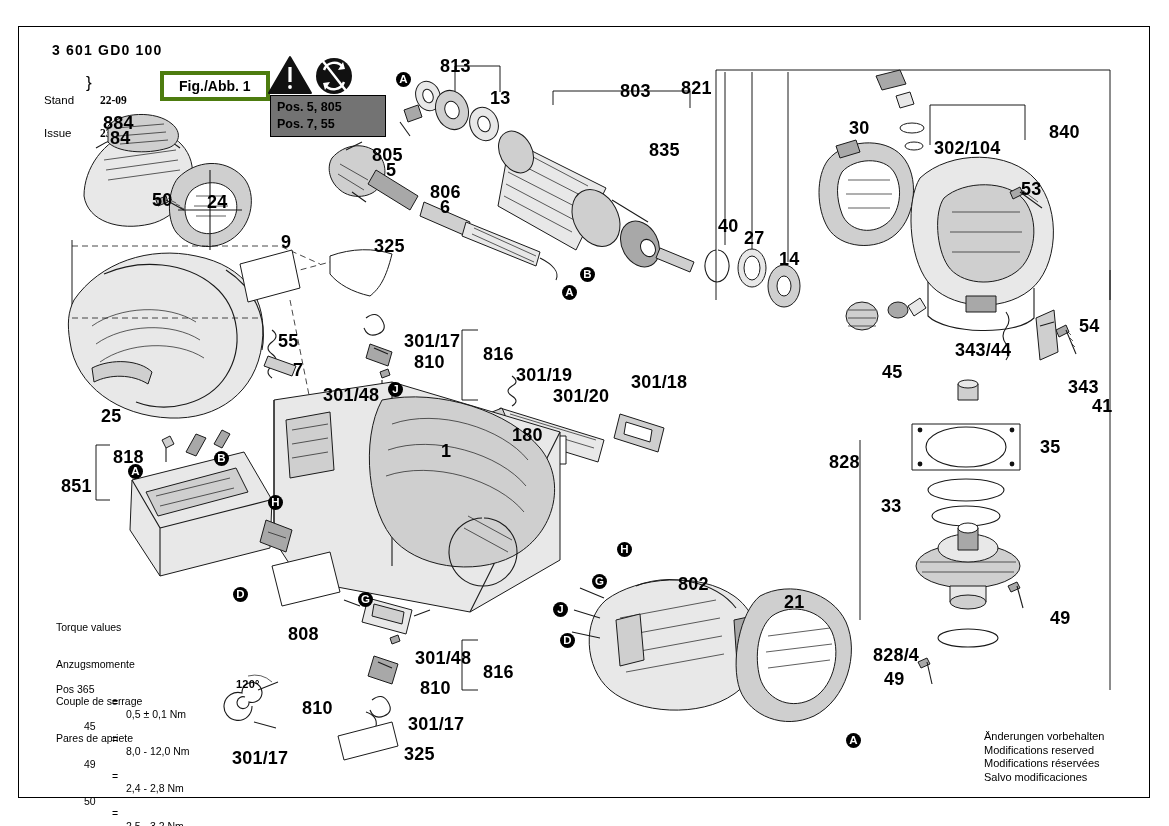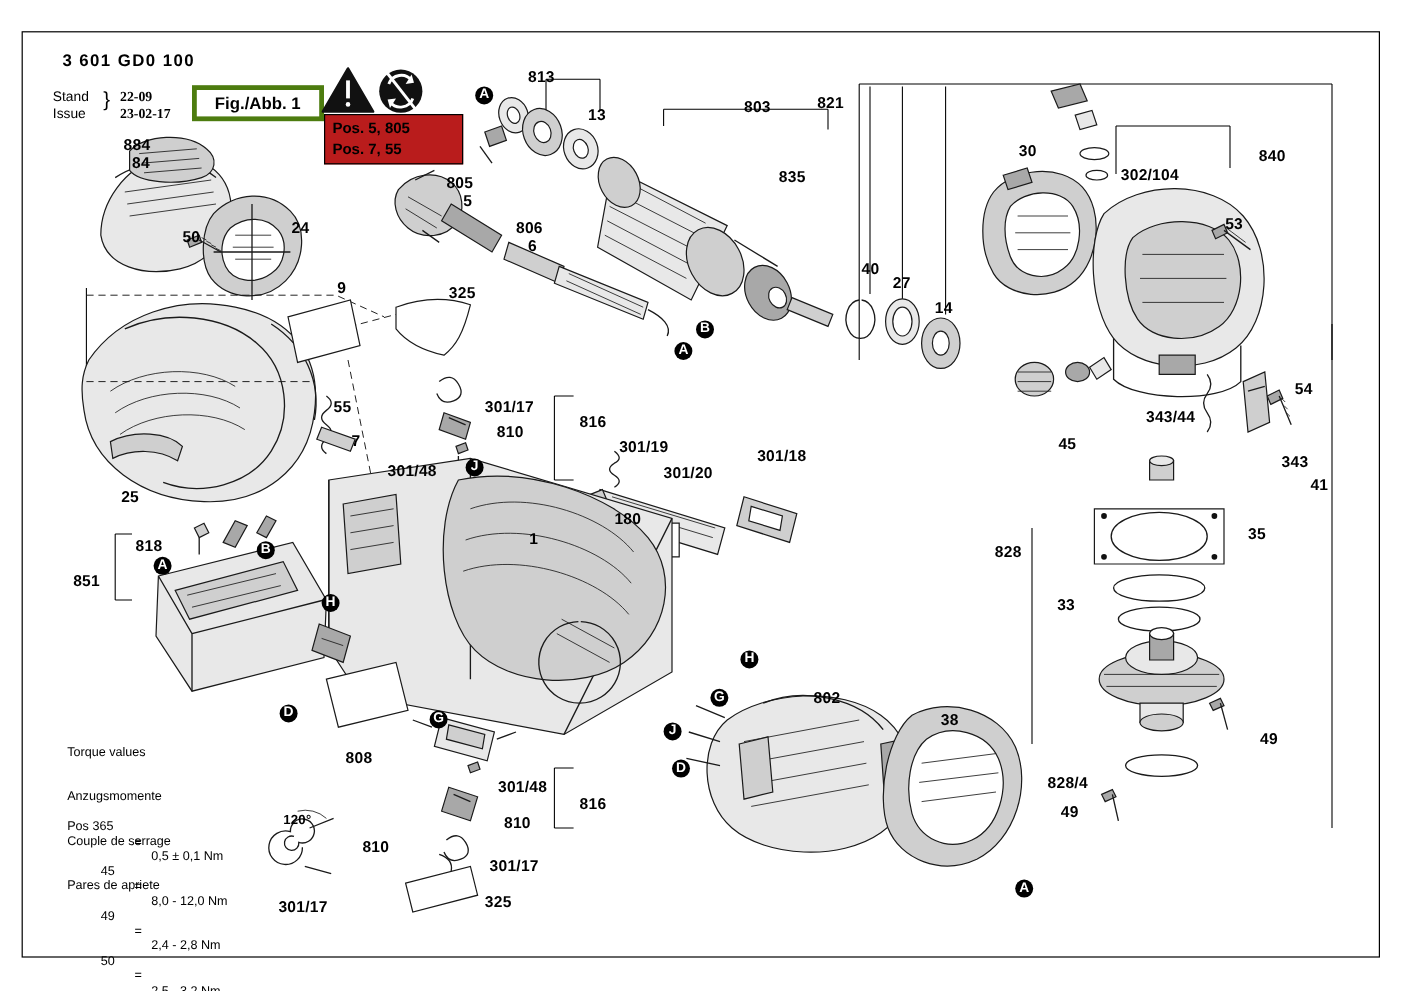--- a/index.html
+++ b/index.html
@@ -20,58 +20,58 @@
     position: absolute;
     left: 18px;
     top: 26px;
     width: 1132px;
     height: 772px;
     border: 1.5px solid #000;
     box-sizing: border-box;
   }
   .lbl {
     position: absolute;
-    font-size: 13px;
+    font-size: 18px;
     font-weight: bold;
     white-space: nowrap;
     letter-spacing: 0.2px;
   }
   .lbl.small {
     font-size: 11px;
     font-weight: normal;
   }
   .partno {
     position: absolute;
     font-size: 14px;
     font-weight: bold;
     letter-spacing: 1.2px;
   }
   .stand {
     position: absolute;
     font-size: 11.5px;
     line-height: 14px;
   }
-  .stand .row { white-space: nowrap; }
+  .stand .row { white-space: nowrap; margin-top: 19px; }
   .brace {
     position: absolute;
     font-size: 17px;
     line-height: 13px;
   }
   .figbox {
     position: absolute;
     border: 4px solid #4d7c0f;
     font-size: 14px;
     font-weight: bold;
     padding: 3px 15px;
     background: #fff;
   }
   .posbox {
     position: absolute;
     border: 1.6px solid #000;
-    background: #b91c1c;
+    background: #737373;
     box-sizing: border-box;
   }
   .posbox .postext {
     position: absolute;
     left: 6px;
     font-size: 12.5px;
     font-weight: bold;
     white-space: nowrap;
   }
   .circ {
@@ -455,21 +455,21 @@
 
     <g>
       <path class="gstroke" d="M366 712 q12 4 10 14" stroke-width="1.6"></path>
     </g>
 
   </svg>
 
   <div class="lbl" style="left:103px; top:113px;">884</div>
   <div class="lbl" style="left:110px; top:128px;">84</div>
   <div class="lbl" style="left:152px; top:190px;">50</div>
-  <div class="lbl" style="left:207px; top:182px;margin-left:36px;">24</div>
+  <div class="lbl" style="left:207px; top:192px;">24</div>
   <div class="lbl" style="left:281px; top:232px;">9</div>
   <div class="lbl" style="left:374px; top:236px;">325</div>
   <div class="lbl" style="left:372px; top:145px;">805</div>
   <div class="lbl" style="left:386px; top:160px;">5</div>
   <div class="lbl" style="left:430px; top:182px;">806</div>
   <div class="lbl" style="left:440px; top:197px;">6</div>
   <div class="lbl" style="left:440px; top:56px;">813</div>
   <div class="lbl" style="left:490px; top:88px;">13</div>
   <div class="lbl" style="left:620px; top:81px;">803</div>
   <div class="lbl" style="left:649px; top:140px;">835</div>
@@ -501,21 +501,21 @@
   <div class="lbl" style="left:516px; top:365px;">301/19</div>
   <div class="lbl" style="left:553px; top:386px;">301/20</div>
   <div class="lbl" style="left:631px; top:372px;">301/18</div>
   <div class="lbl" style="left:512px; top:425px;">180</div>
   <div class="lbl" style="left:441px; top:441px;">1</div>
   <div class="lbl" style="left:101px; top:406px;">25</div>
   <div class="lbl" style="left:113px; top:447px;">818</div>
   <div class="lbl" style="left:61px; top:476px;">851</div>
   <div class="lbl" style="left:288px; top:624px;">808</div>
   <div class="lbl" style="left:678px; top:574px;text-align:right;">802</div>
-  <div class="lbl" style="left:784px; top:592px;">38</div>
+  <div class="lbl" style="left:784px; top:592px;">21</div>
   <div class="lbl" style="left:415px; top:648px;">301/48</div>
   <div class="lbl" style="left:420px; top:678px;">810</div>
   <div class="lbl" style="left:483px; top:662px;">816</div>
   <div class="lbl" style="left:408px; top:714px;">301/17</div>
   <div class="lbl" style="left:404px; top:744px;">325</div>
   <div class="lbl" style="left:302px; top:698px;">810</div>
   <div class="lbl" style="left:232px; top:748px;">301/17</div>
 
   <div class="lbl small" style="left:236px; top:678px; font-weight:bold;">120°</div>
 
@@ -565,14 +565,20 @@
     <div style="position:relative; height:12.4px;">
       
       
       
     </div>
     
     
     
   </div>
 
+  <div class="footer" style="left:984px; top:730px;">
+    <div>Änderungen vorbehalten</div>
+    <div>Modifications reserved</div>
+    <div>Modifications réservées</div>
+    <div>Salvo modificaciones</div>
+  </div>
 
 </div>
 
 </body></html>

